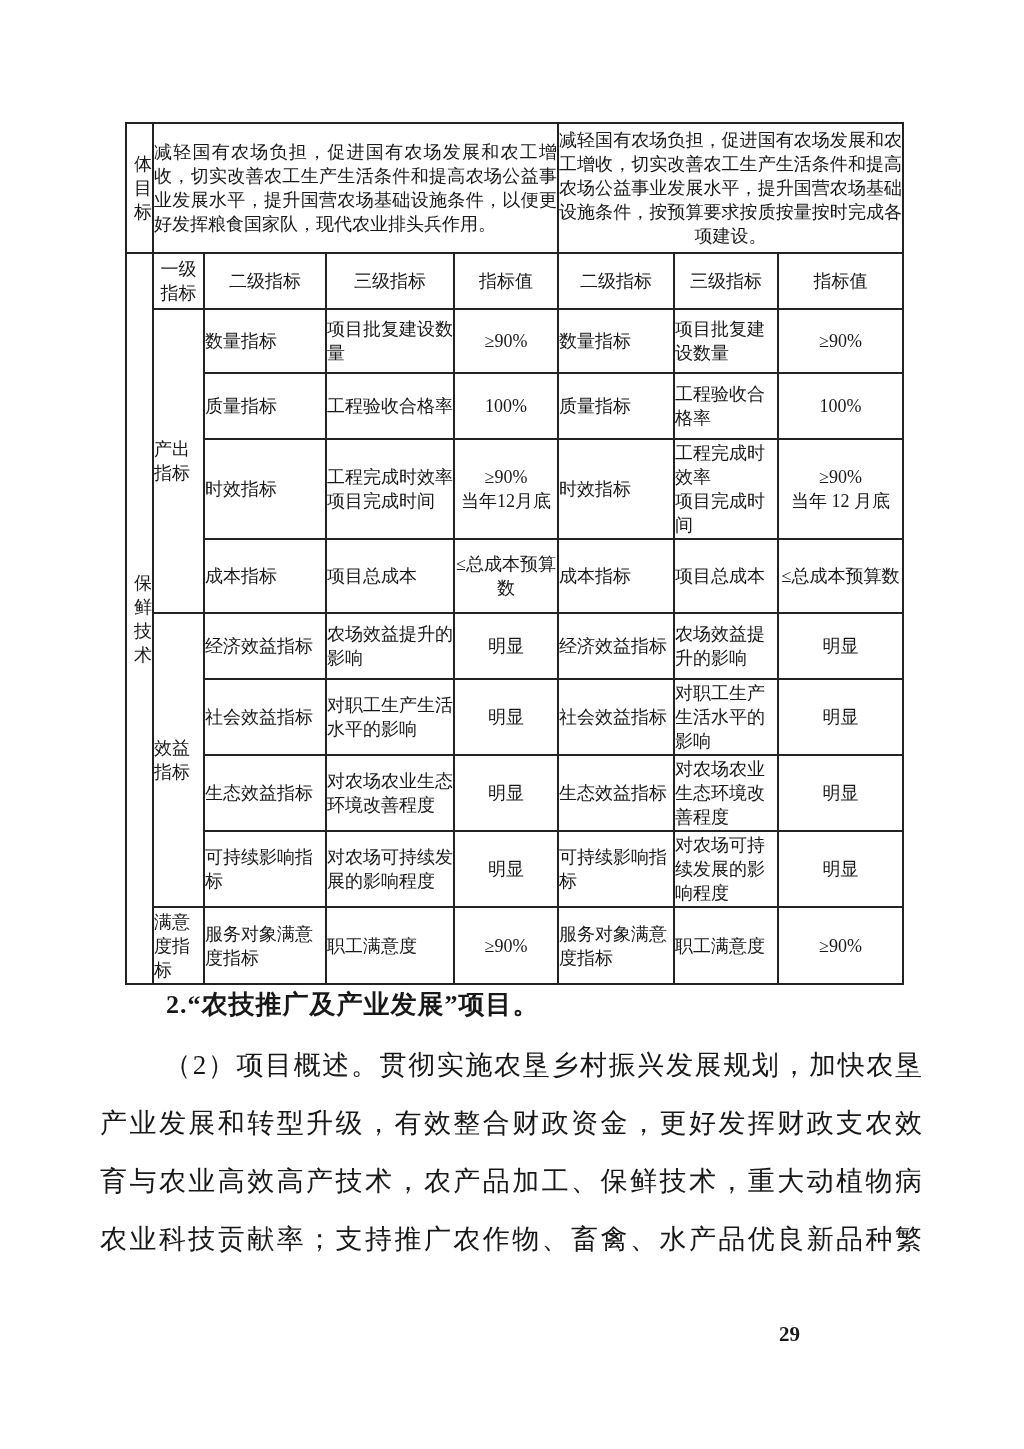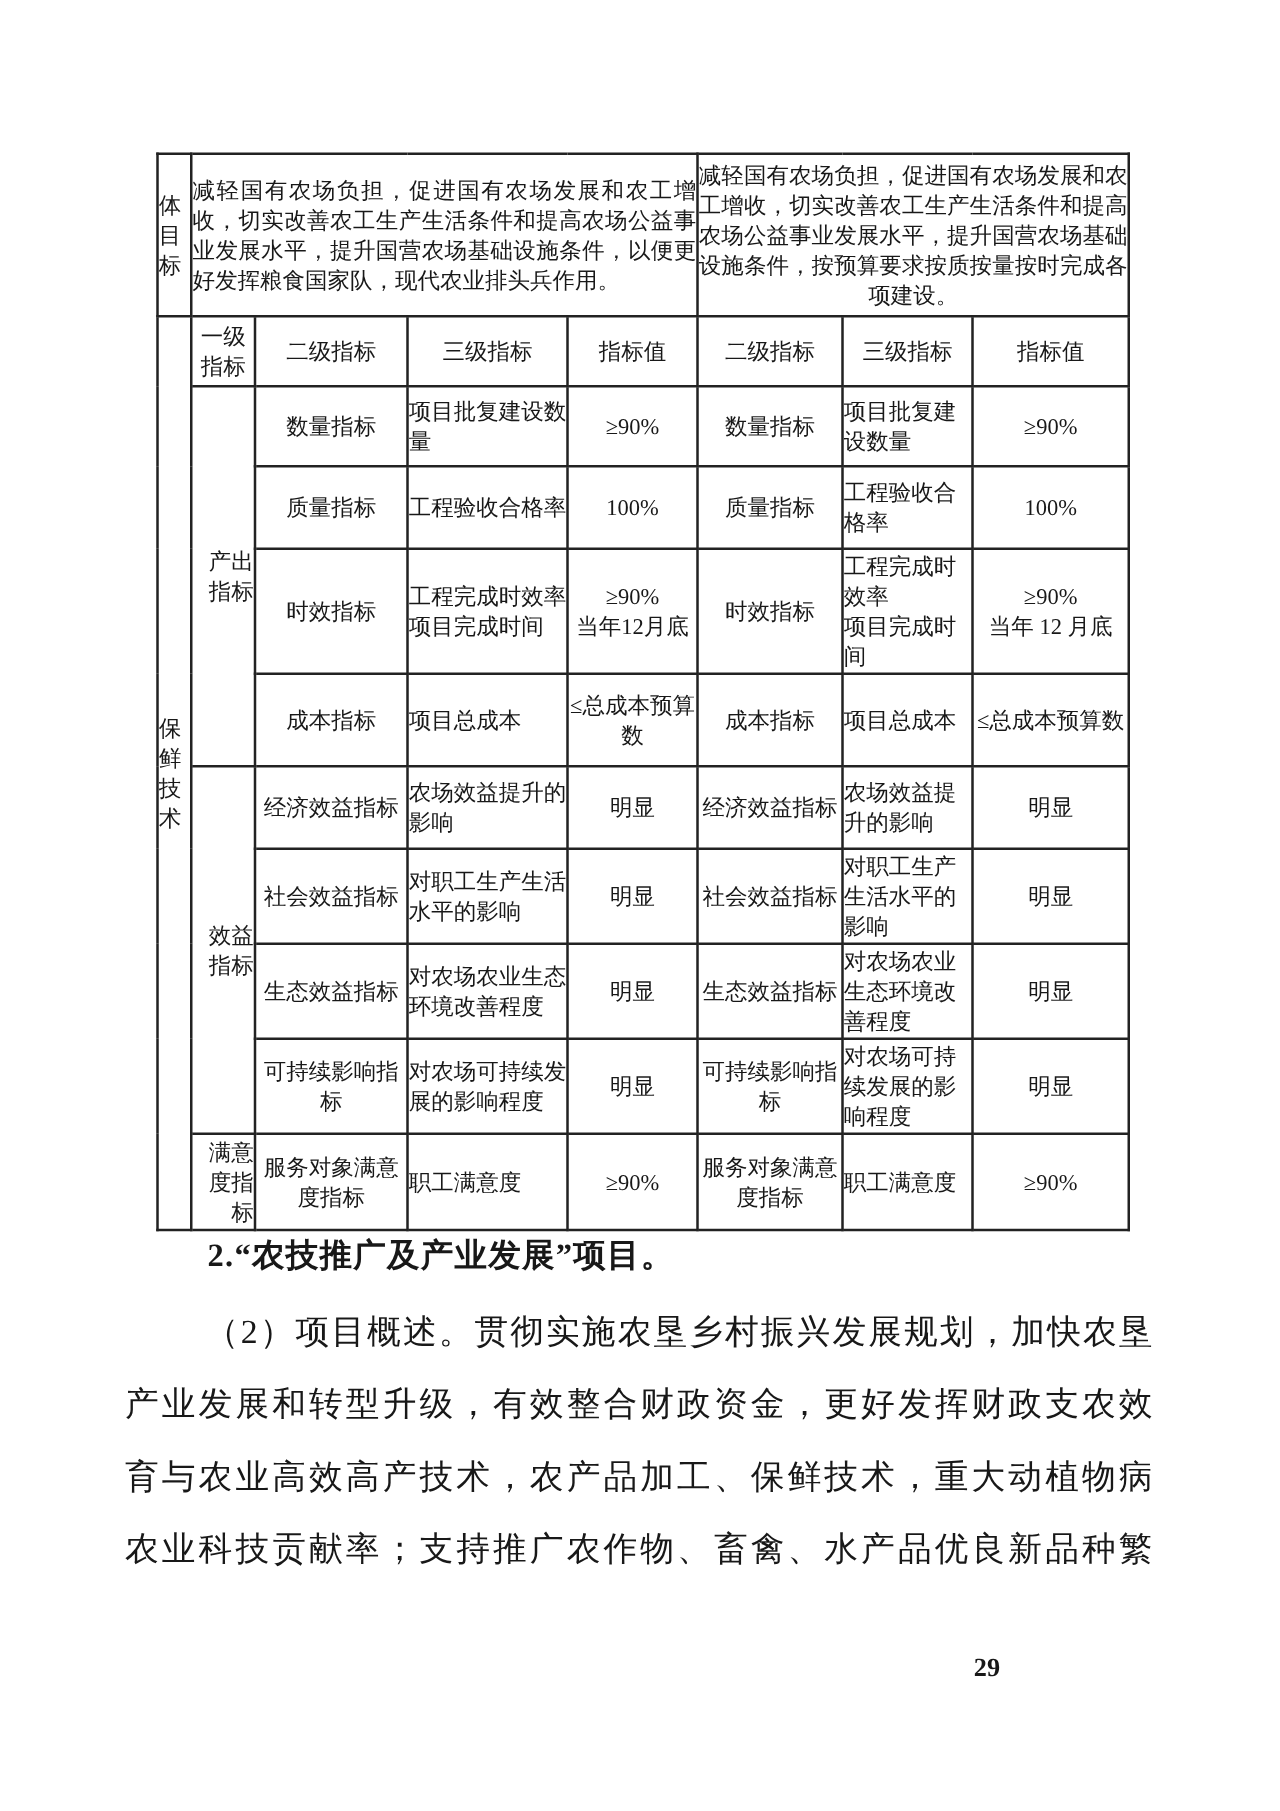--- a/index.html
+++ b/index.html
@@ -14,26 +14,26 @@
     border-collapse:collapse;table-layout:fixed;
   }
   table.grid td{
     border:2px solid #222;font-size:18px;line-height:24px;
     vertical-align:middle;overflow:hidden;padding:1px 0;
     word-break:break-all;
   }
   .rA{height:130px}.rH{height:56px}
   .r1{height:64px}.r2{height:66px}.r3{height:95px}.r4{height:74px}
   .r5{height:66px}.r6{height:74px}.r7{height:75px}.r8{height:76px}.r9{height:77px}
-  td.vlab{text-align:left;padding:0 2px;}
+  td.vlab{text-align:right;padding:0 2px;}
   td.goal-lab{vertical-align:top;line-height:30px;padding-top:5px;}
   td.perf-lab{line-height:25px;}
-  td.grp{text-align:right;padding:1px 3px;}
+  td.grp{text-align:left;padding:1px 3px;}
   td.h{text-align:center;}
-  td.l2{text-align:center;margin-top:39px;}
+  td.l2{text-align:left;margin-top:39px;}
   td.l3{text-align:left;padding:1px 2px 1px 4px;white-space:pre-line;}
   td.val-l{text-align:center;font-size:17px;padding:1px 4px;white-space:pre-line;}
   td.val-r{text-align:center;font-size:17px;padding:1px 7px;white-space:pre-line;}
   td.tight{line-height:22px;}
   td.gtxt{
     text-align:justify;font-size:18px;line-height:30px;padding:2px 4px;
   }
   td.gtxt-r{
     text-align:justify;text-align-last:center;font-size:17px;line-height:25px;padding:1px 4px;
   }

